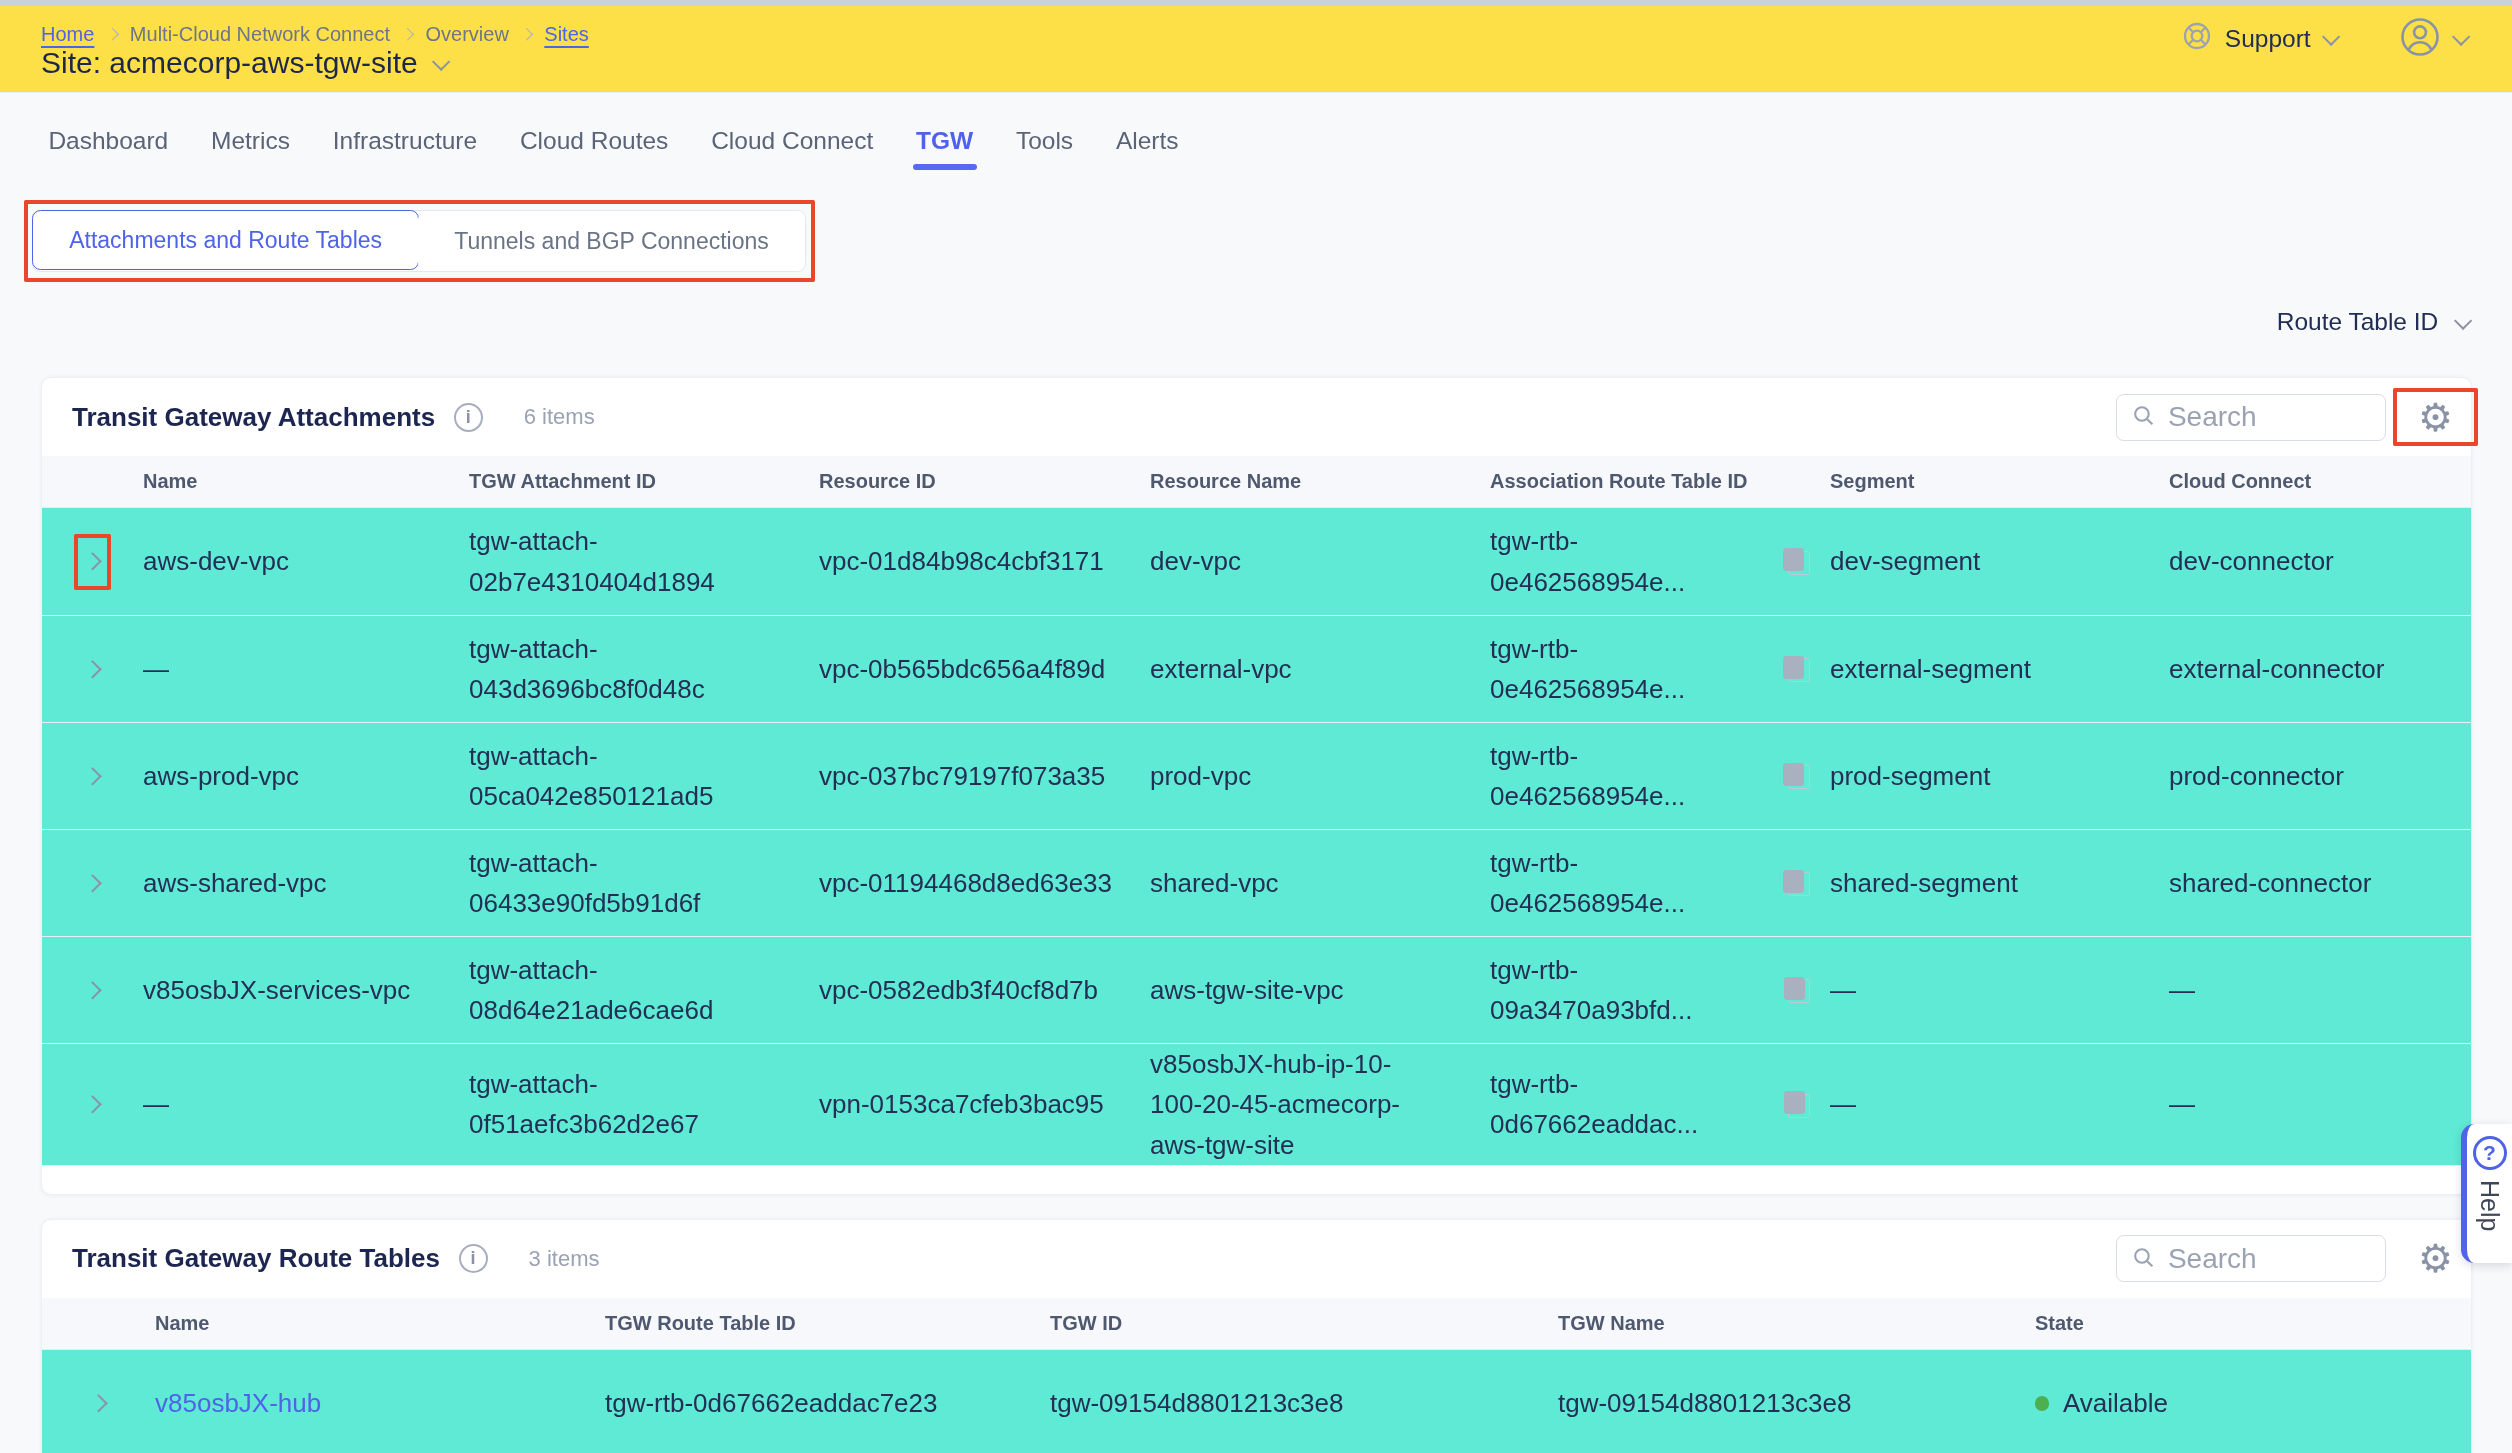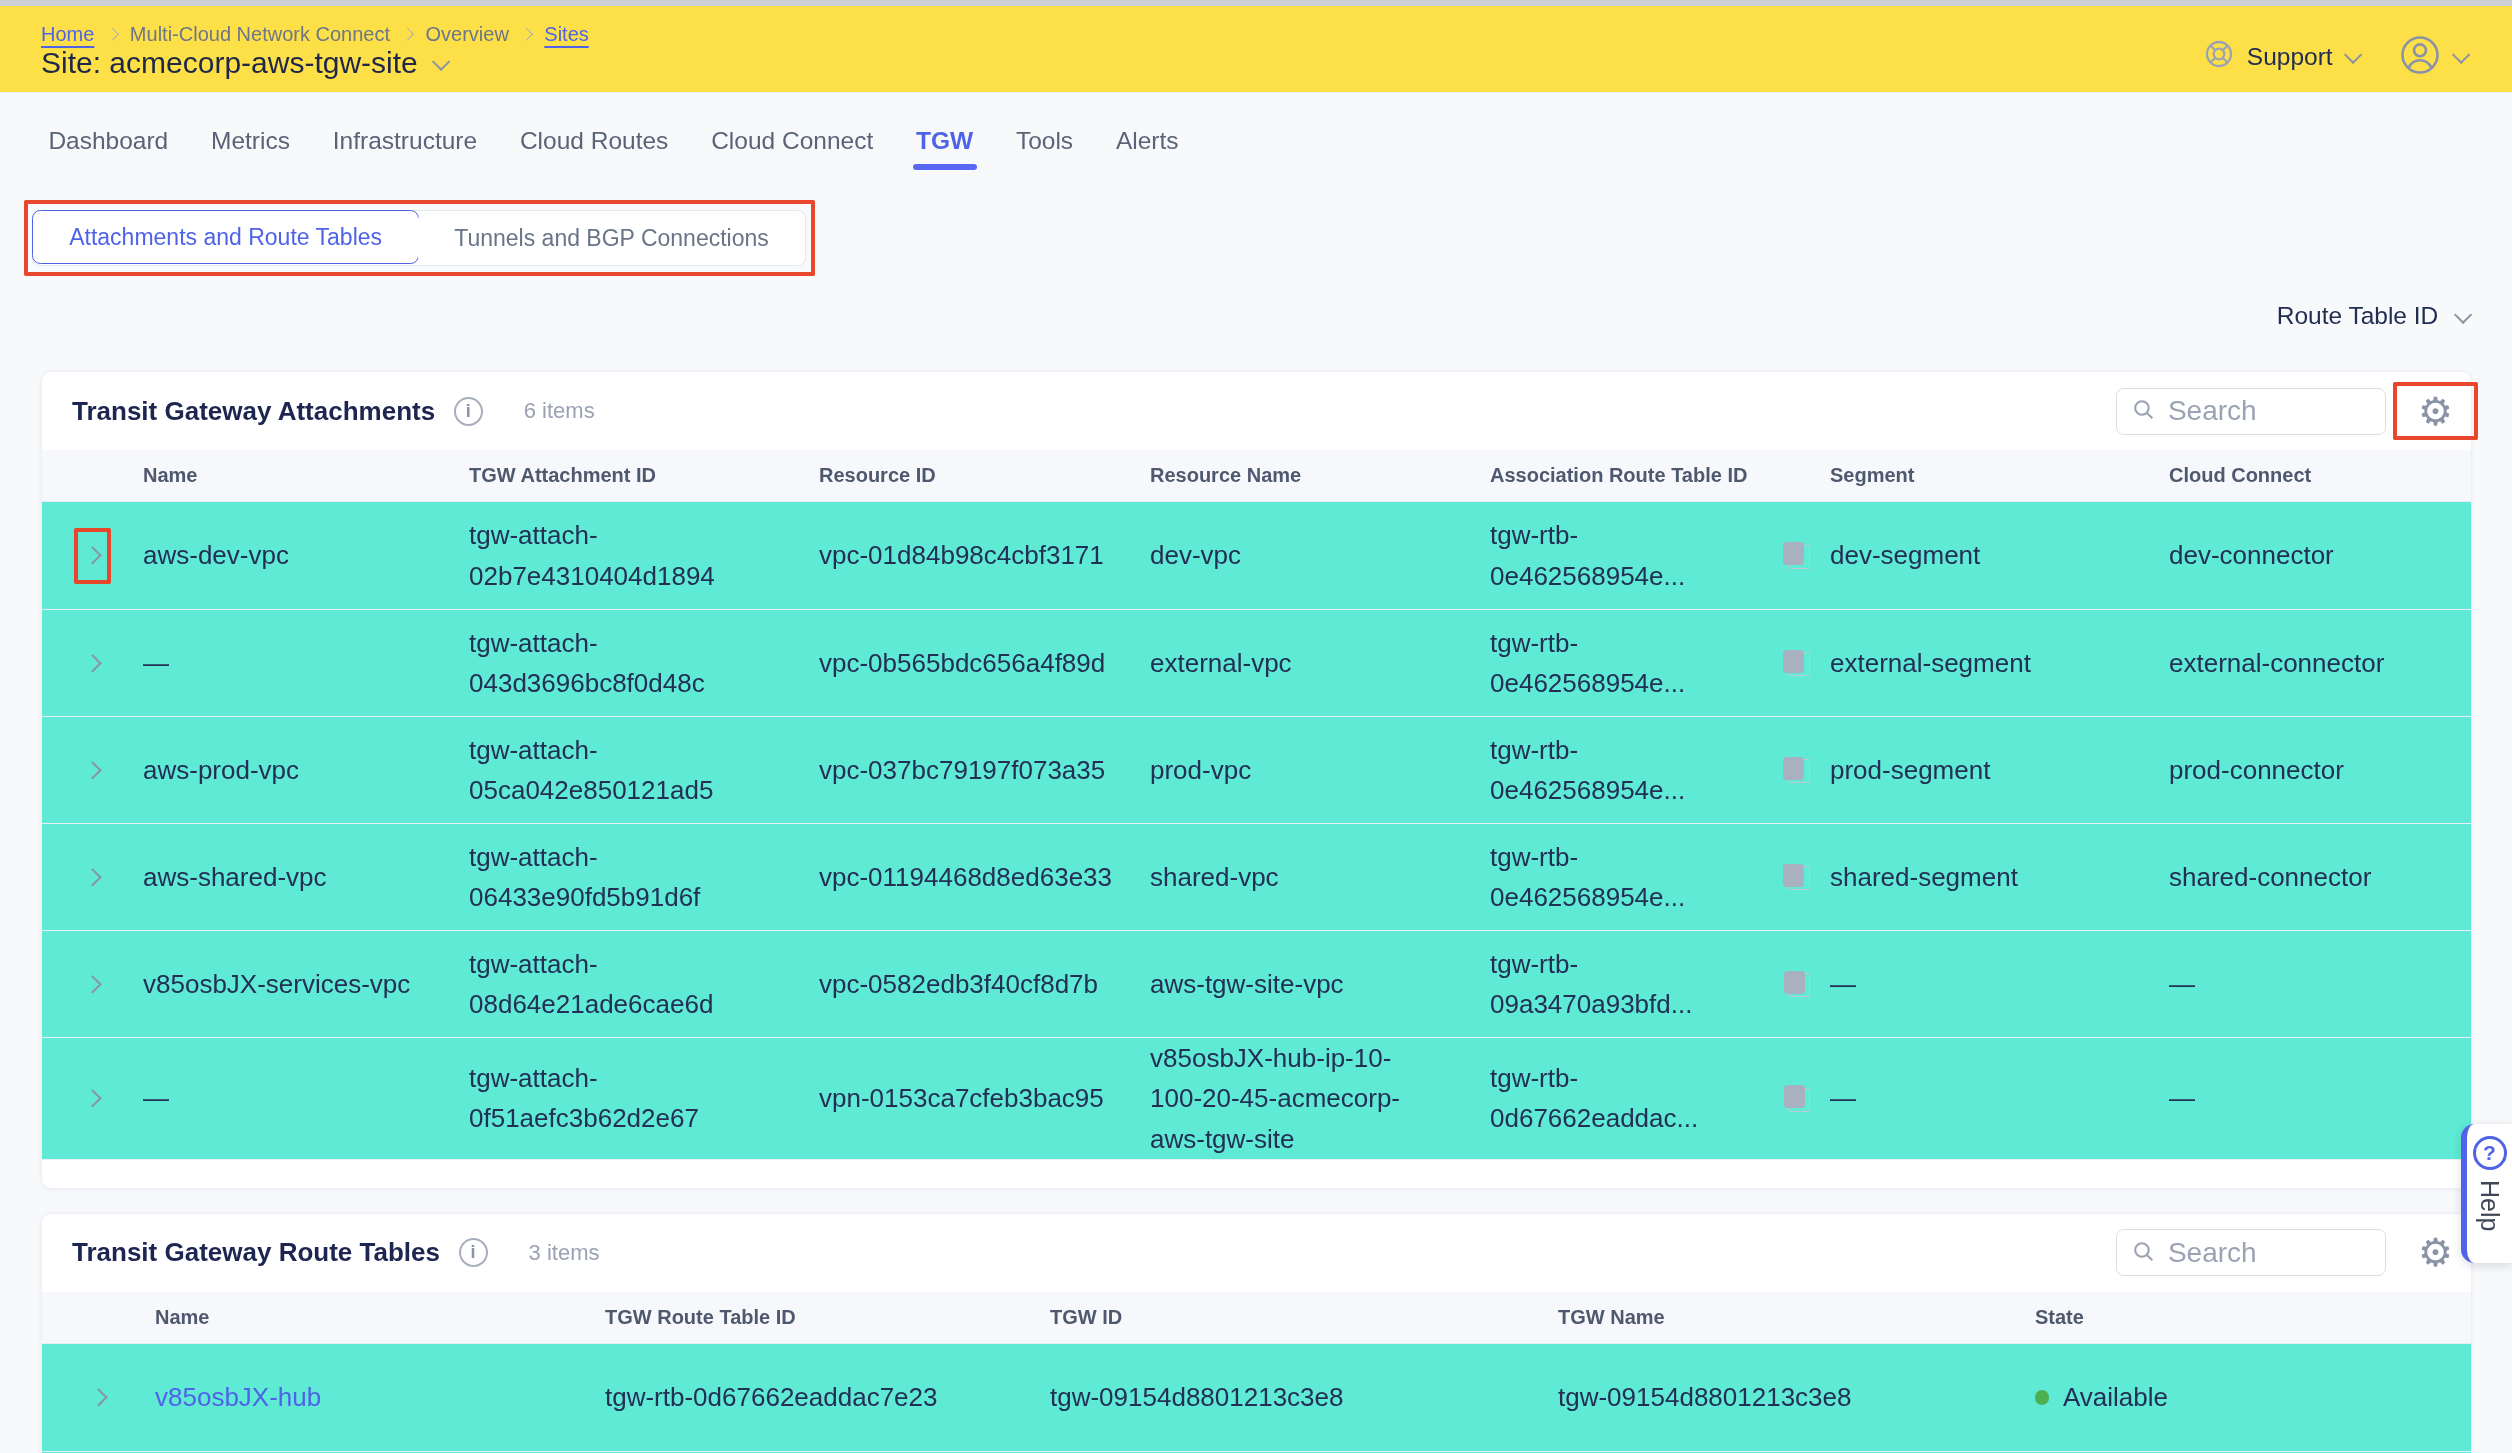--- a/index.html
+++ b/index.html
@@ -18,35 +18,35 @@
   .chev.right { transform:rotate(-45deg); }
   .chev.down  { transform:rotate(45deg) translateY(-2.5px); }
   .chev.sep   { width:8.5px; height:8.5px; border-width:1.7px; transform:rotate(-45deg); border-color:#a7aebd; }
 
   
   .page-header { padding:17px 41px 12px 41px; border-bottom:1.3px solid #e9ecf3; background:#fde047; }
   .breadcrumb { display:flex; align-items:center; gap:13.5px; font-size:20px; color:#6d7689; }
   .breadcrumb .crumb.link { text-decoration:underline; text-underline-offset:5px; cursor:pointer; }
   .title-row { display:flex; align-items:center; gap:15px; }
   .page-title { font-size:30px; font-weight:500; color:#1e2749; }
-  .topbar-right { position:absolute; top:34px; right:46px; display:flex; align-items:center; gap:12px; }
+  .topbar-right { position:absolute; top:16px; right:46px; display:flex; align-items:center; gap:34px; }
   .support { display:flex; align-items:center; gap:12px; font-size:24.5px; color:#222d54; cursor:pointer; }
   .avatar-wrap { display:flex; align-items:center; gap:12px; margin-left:30px; cursor:pointer; }
 
   
   .tabs { display:flex; gap:36px; padding:0 0 0 45px; margin-top:12px; height:71px; align-items:center; }
   .tab { font-size:24.5px; color:#5a6377; cursor:pointer; position:relative; padding:15px 3.4px; }
   .tab.active { color:#4f63e8; font-weight:700; }
   .tab.active::after { content:""; position:absolute; left:0; right:0; bottom:0;
     height:6px; border-radius:3.4px; background:#5968f2; }
 
   
   .subtab-wrap { margin:34px 0 0 32px; display:inline-block; position:relative; }
   .subtab-group { display:flex; background:#ffffff; border:0.8px solid #e4e7ee; border-radius:8.5px; }
-  .subtab { height:54px; padding:0 36px; background:#ffffff; border:none; border-radius:8.5px;
+  .subtab { height:60px; padding:0 36px; background:#ffffff; border:none; border-radius:8.5px;
     font-family:inherit; font-size:23px; color:#6a7487; cursor:pointer; display:flex; align-items:center; }
   .subtab.active { border:1.7px solid #5061e8; color:#4f63e8; margin:-0.8px; }
 
   .redbox { position:absolute; border:4.2px solid #e8472b; pointer-events:none; z-index:60; border-radius:1.7px; }
 
   
   .filter-row { display:flex; justify-content:flex-end; padding-right:44px; margin-top:32px; height:36px; }
   .filter-label { display:flex; align-items:center; gap:17px; font-size:24.5px; font-weight:500; color:#222d54; cursor:pointer; }
 
   

